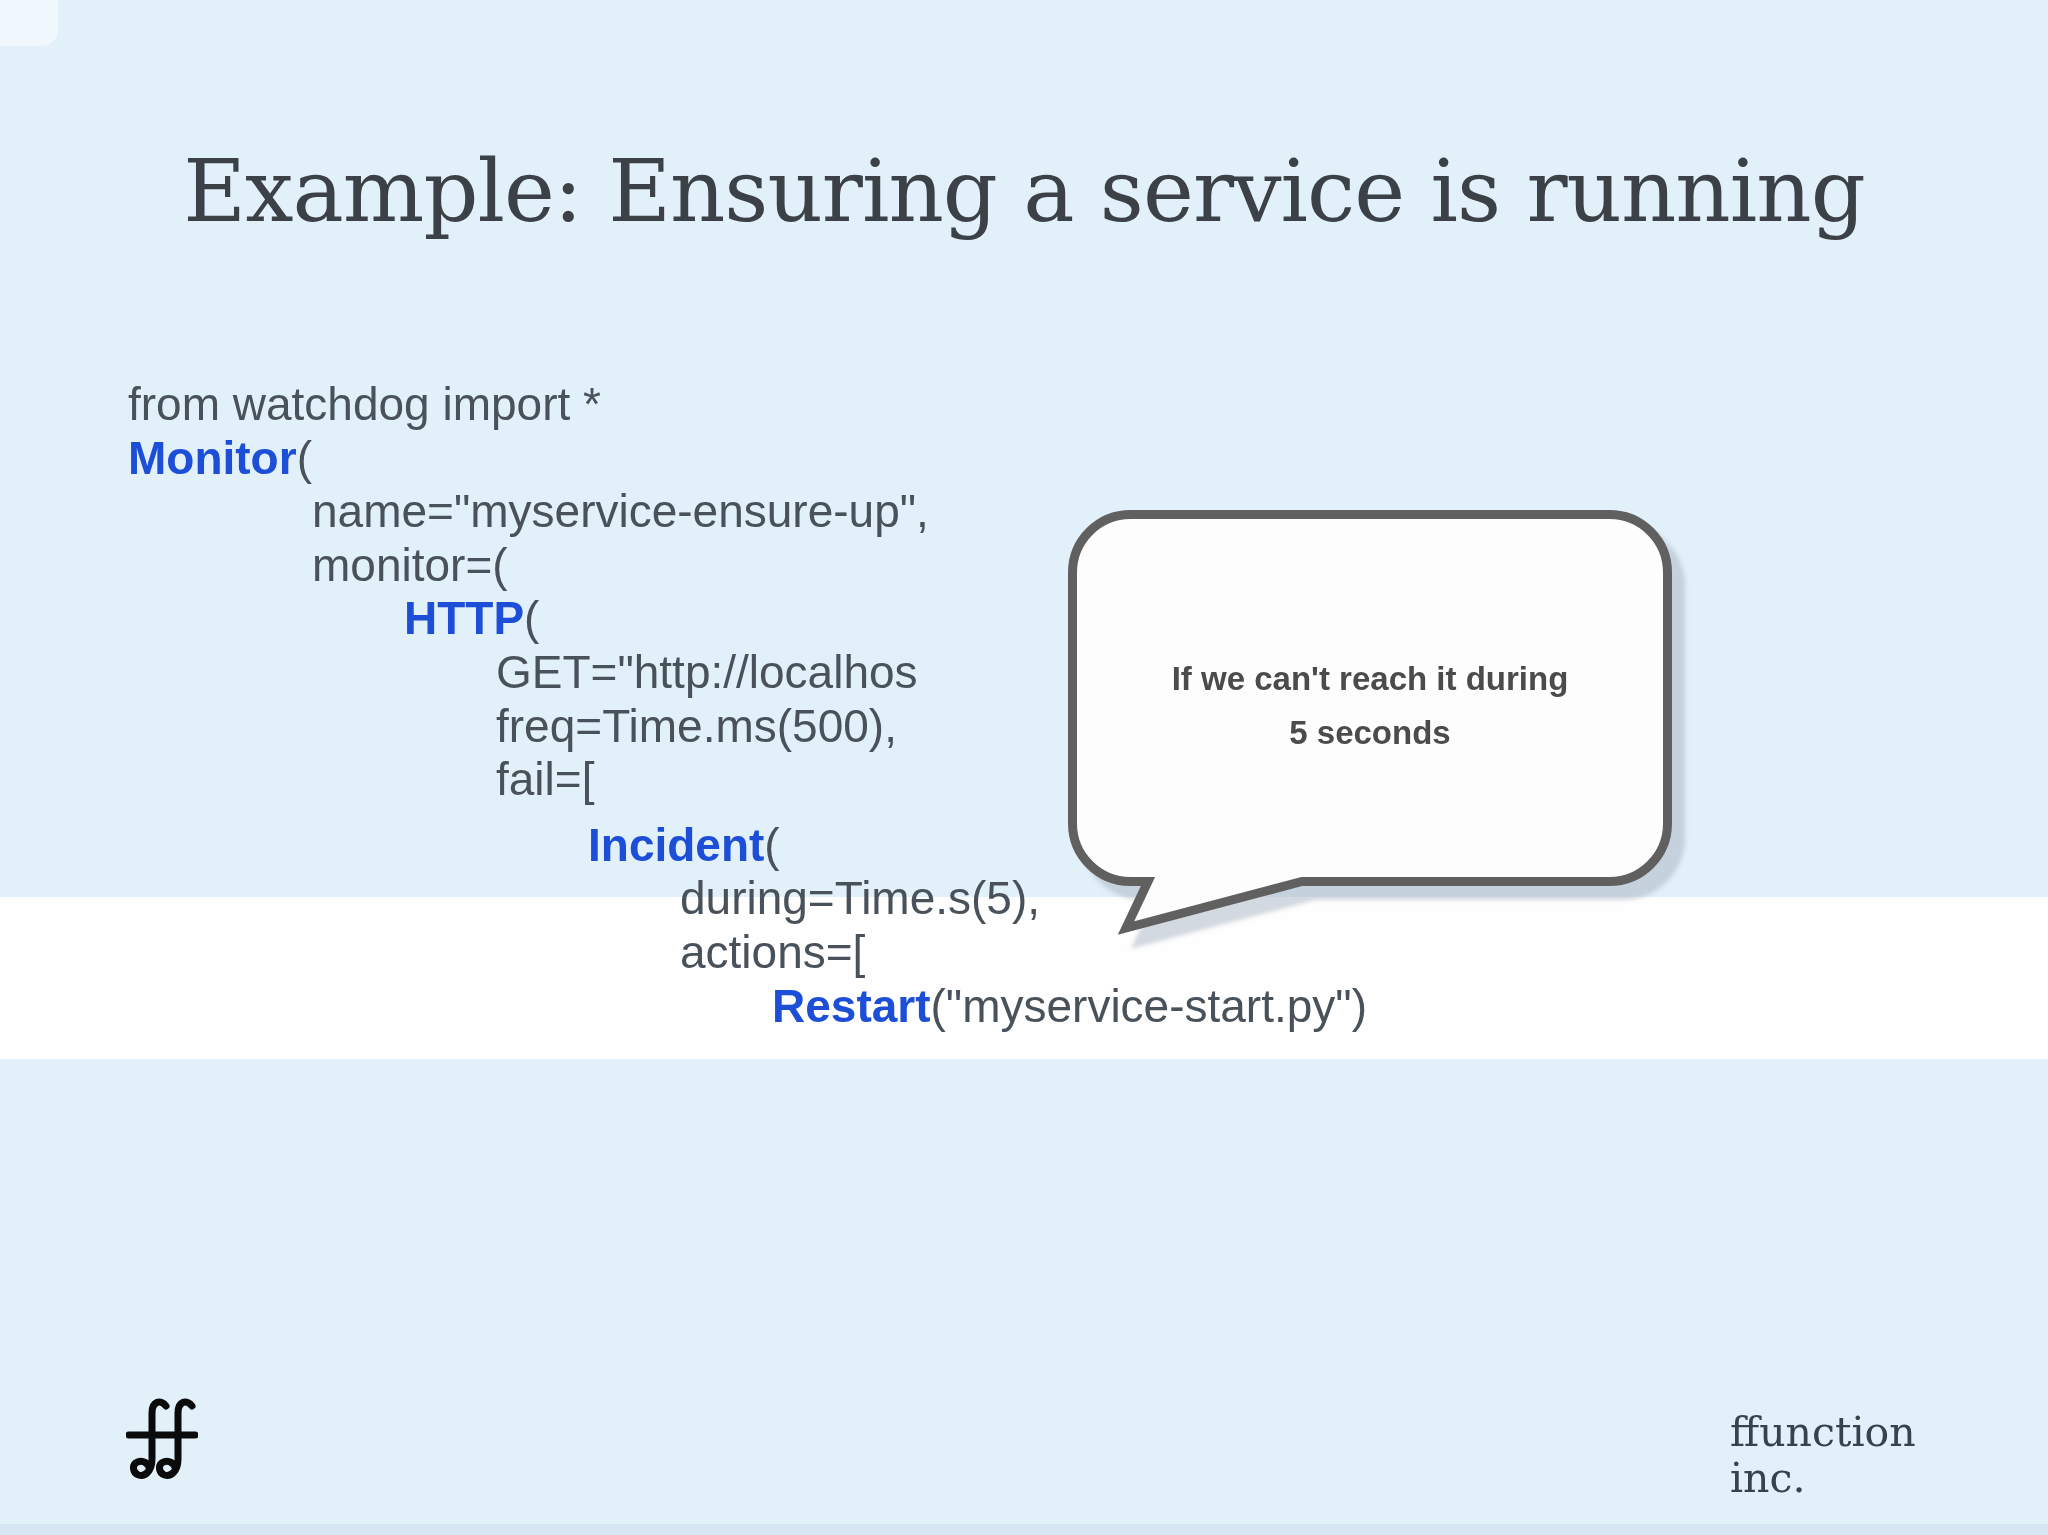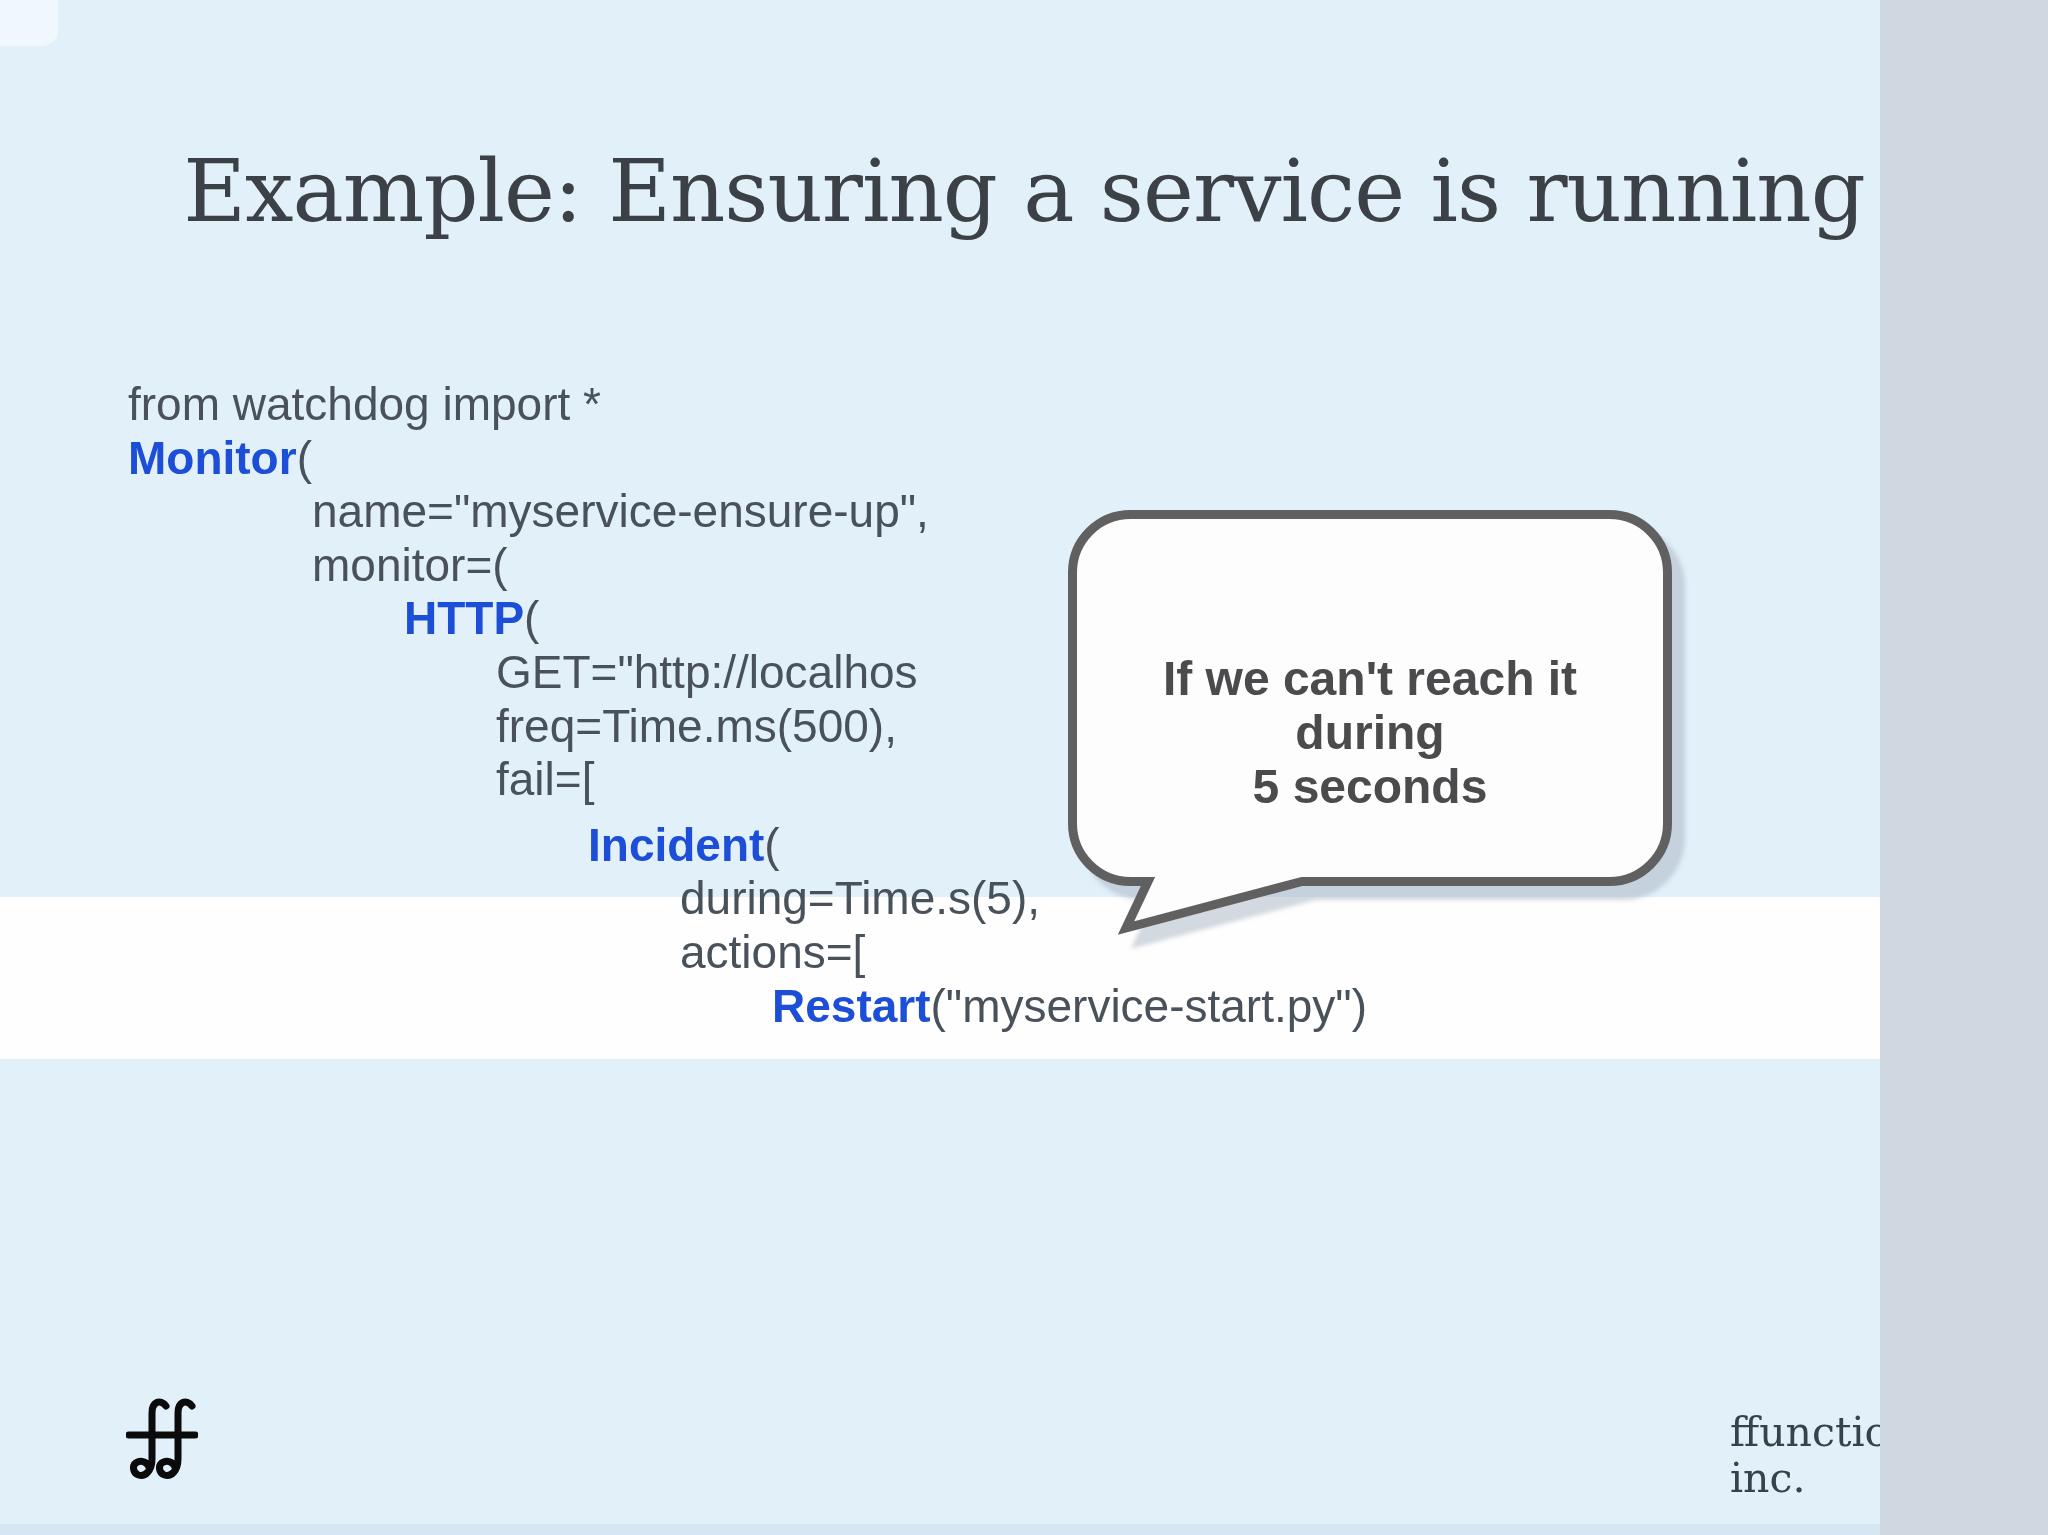--- a/index.html
+++ b/index.html
@@ -1,18 +1,18 @@
 <!DOCTYPE html>
 <html><head>
 <meta charset="utf-8">
 <style>
   html,body{margin:0;padding:0;background:#cfd8e0;}
   #slide{
     position:relative;
-    width:1880px;height:1535px;
+    width:2048px;height:1535px;
     overflow:hidden;
     background:#e2f0fa;
     font-family:"Liberation Sans",sans-serif;
   }
   .corner-highlight{
     position:absolute;left:0;top:0;width:58px;height:46px;
     background:rgba(255,255,255,0.5);
     border-radius:0 0 16px 0;
   }
   .highlight-band{
@@ -44,21 +44,21 @@
   .code-line .kw{font-weight:bold;color:#1d4ed8;}
   .speech-bubble-svg{
     position:absolute;left:1040px;top:480px;
     filter:drop-shadow(13px 14px 2px rgba(168,180,194,0.5));
   }
   .callout-text{
     position:absolute;left:1085px;top:652px;width:570px;
     text-align:center;
     font-family:"Liberation Sans",sans-serif;
     font-weight:bold;
-    font-size:48px;line-height:54px;
+    font-size:33px;line-height:54px;
     color:#4b4b4d;
   }
   .logo-svg{
     position:absolute;left:126px;top:1398px;
   }
   .footer-company{
     position:absolute;left:1730px;top:1409px;
     font-family:"DejaVu Serif",serif;
     font-size:41px;line-height:46px;
     color:#37434c;

